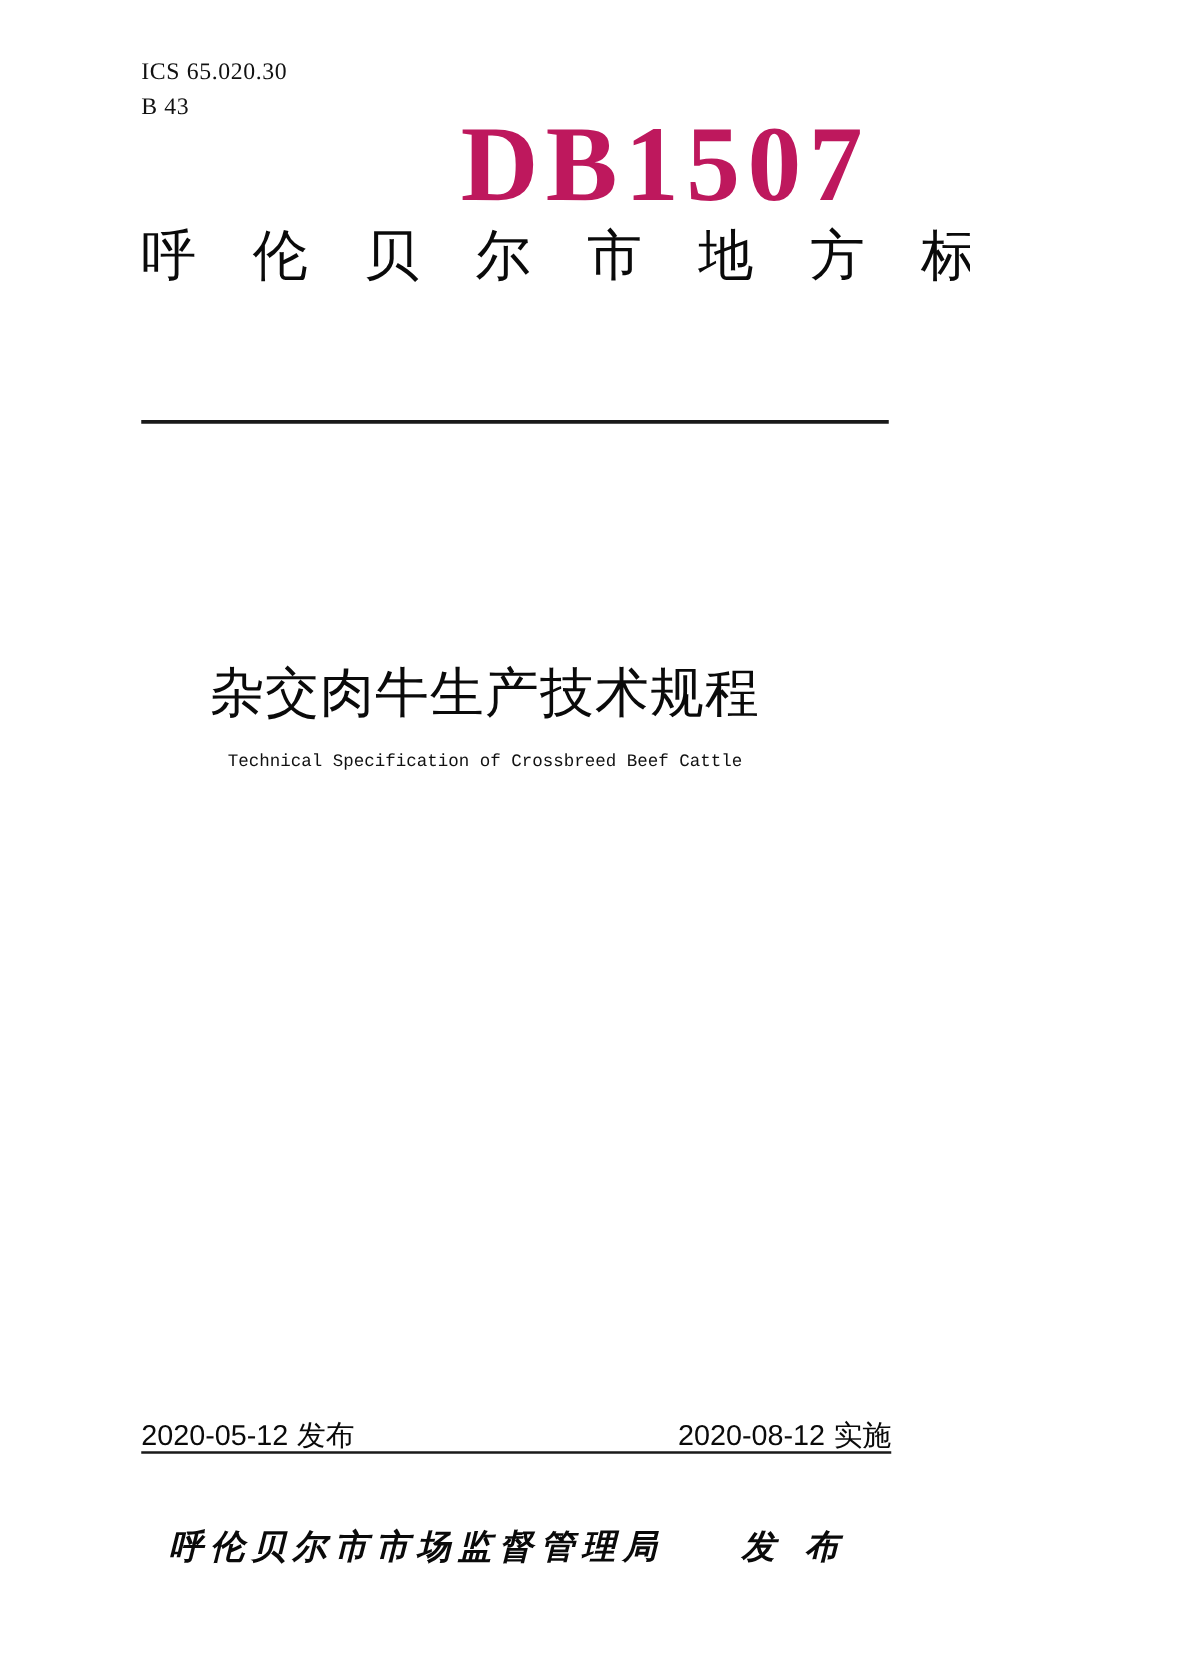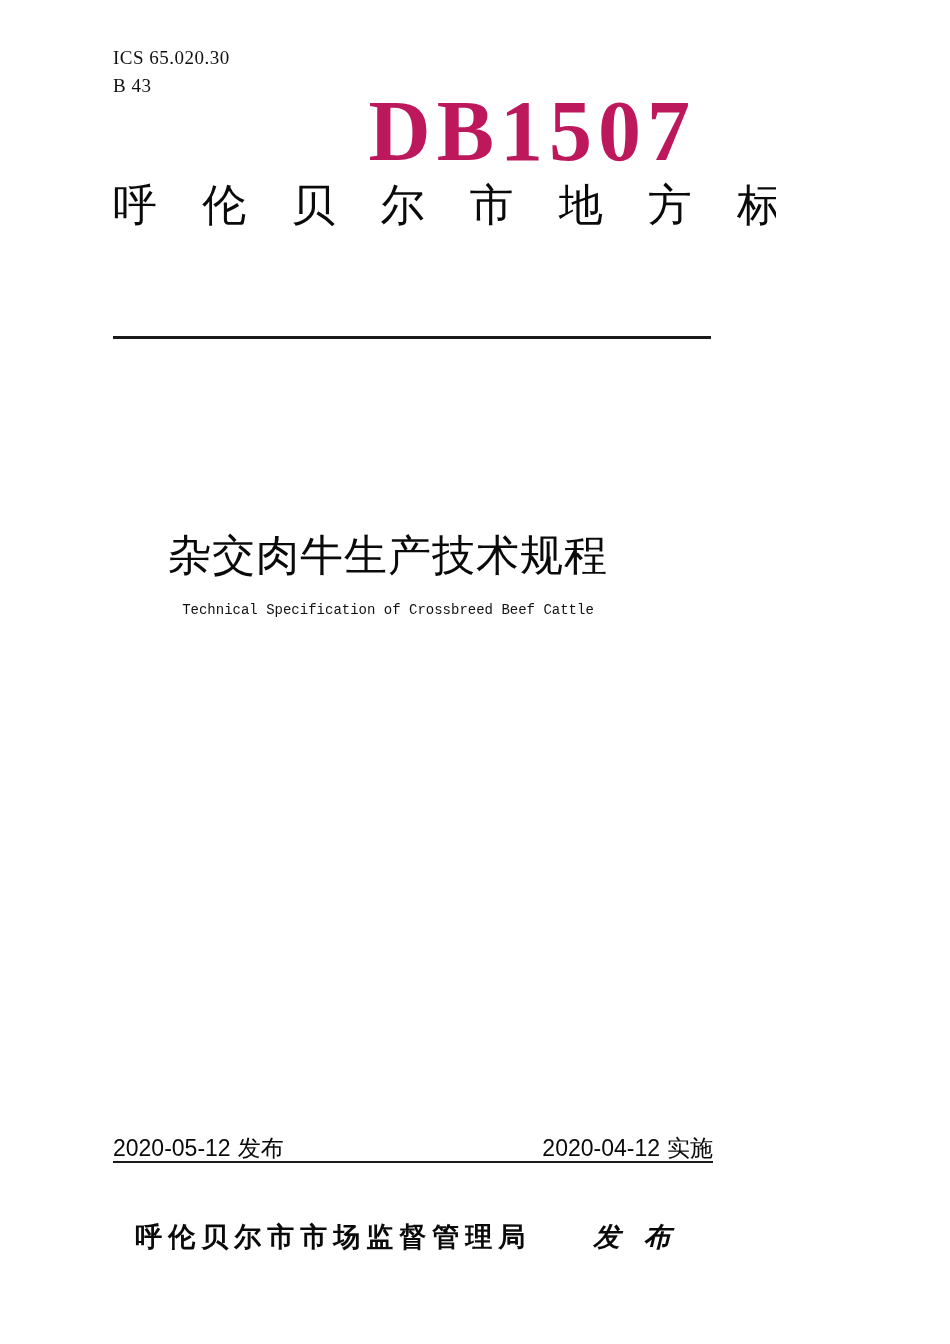--- a/index.html
+++ b/index.html
@@ -141,21 +141,21 @@
     justify-content: center;
     align-items: baseline;
     gap: 62px;
     transform: translateX(16px);
     font-size: 27px;
     line-height: 34px;
     font-weight: bold;
     color: #0a0a0a;
     white-space: nowrap;
   }
-  .publisher-name { letter-spacing: 6px; }
+  .publisher-name { letter-spacing: 6px; font-style: italic; }
   .publish-action { letter-spacing: 2px; word-spacing: 12px; font-style: italic; }
 </style>
 </head>
 <body>
 
 <div class="page">
 
   <div class="ics-block">
     <div>ICS 65.020.30</div>
     <div>B 43</div>
@@ -180,21 +180,21 @@
 
   <div class="title-cn">杂交肉牛生产技术规程</div>
   <div class="title-en">Technical Specification of Crossbreed Beef Cattle</div>
 
   <div class="dates-row">
     <span class="date-group">
       <span>2020-05-12</span>
       <span>发布</span>
     </span>
     <span class="date-group">
-      <span>2020-04-12</span>
+      <span>2020-08-12</span>
       <span>实施</span>
     </span>
   </div>
 
   <div class="bottom-rule"></div>
 
   <div class="publisher-row">
     <span class="publisher-name">呼伦贝尔市市场监督管理局</span>
     <span class="publish-action">发 布</span>
   </div>

